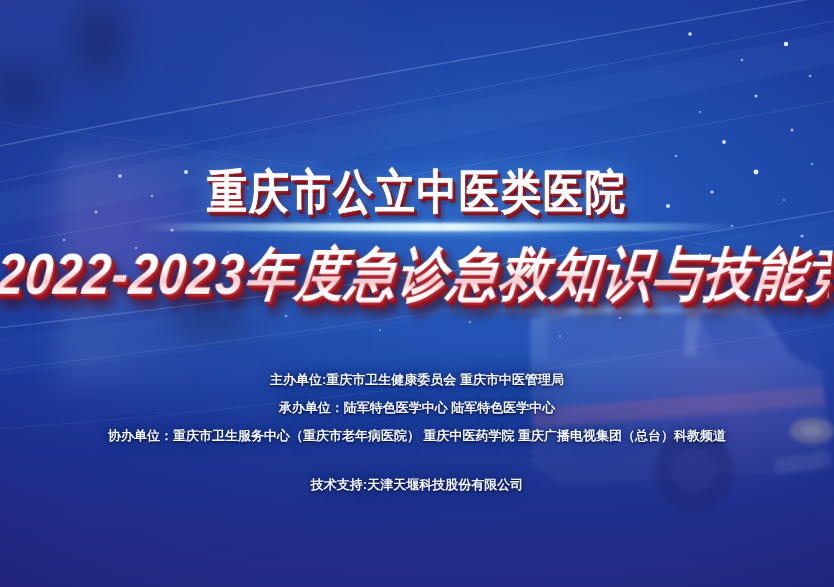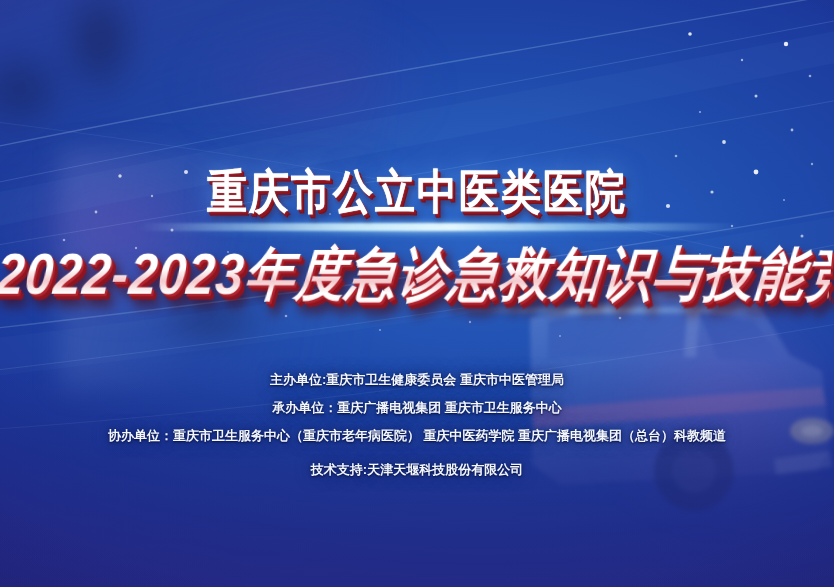--- a/index.html
+++ b/index.html
@@ -187,21 +187,21 @@
     font-size: 13px;
     line-height: 28px;
     font-weight: bold;
     white-space: nowrap;
     text-shadow:
       0 1px 2px rgba(8,14,60,.95),
       0 0 8px rgba(10,20,70,.8),
       0 0 16px rgba(40,90,180,.5);
   }
   .credit-line.wide { font-size: 13px; }
-  .credit-line.last { margin-top: 6px; }
+  .credit-line.last { margin-top: 21px; }
 </style>
 </head>
 <body>
 
 <div class="poster">
 
   <div class="bg-base"></div>
   <div class="bg-tint-c"></div>
   <div class="bg-photo-left"></div>
   <div class="bg-photo-left2"></div>
@@ -309,19 +309,19 @@
   <div class="bg-vignette"></div>
 
   <div class="content">
 
     <div class="title-line1">重庆市公立中医类医院</div>
 
     <div class="title-line2">2022-2023年度急诊急救知识与技能竞赛</div>
 
     <div class="credits">
       <div class="credit-line">主办单位:重庆市卫生健康委员会  重庆市中医管理局</div>
-      <div class="credit-line">承办单位：重庆广播电视集团  重庆市卫生服务中心</div>
+      <div class="credit-line">承办单位：陆军特色医学中心  陆军特色医学中心</div>
       <div class="credit-line wide">协办单位：重庆市卫生服务中心（重庆市老年病医院）  重庆中医药学院  重庆广播电视集团（总台）科教频道</div>
       <div class="credit-line last">技术支持:天津天堰科技股份有限公司</div>
     </div>
 
   </div>
 </div>
 
 </body></html>

